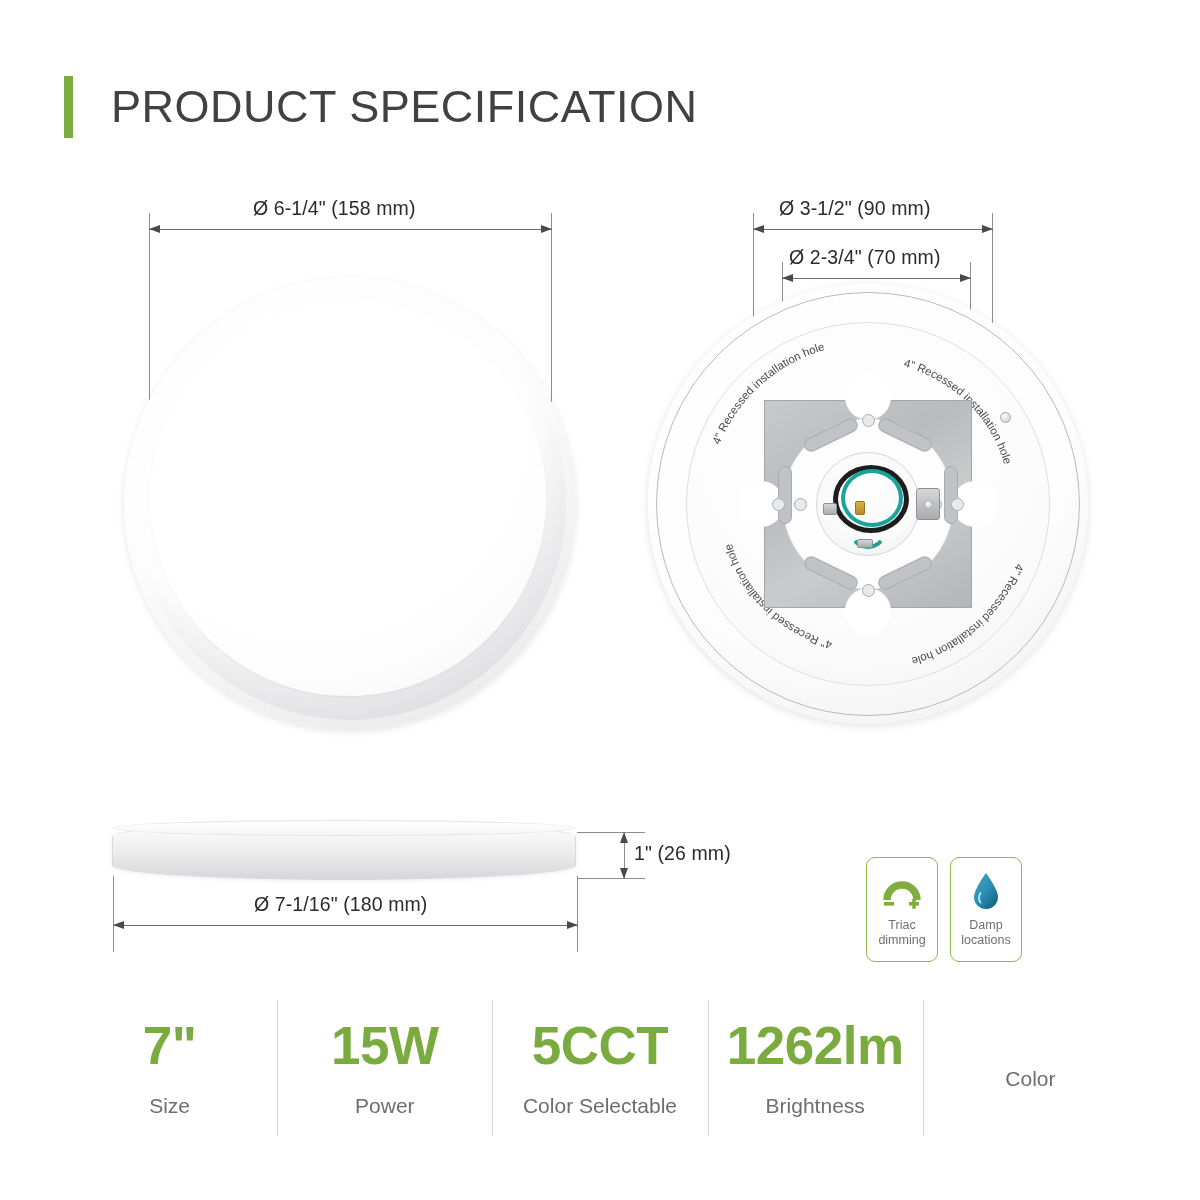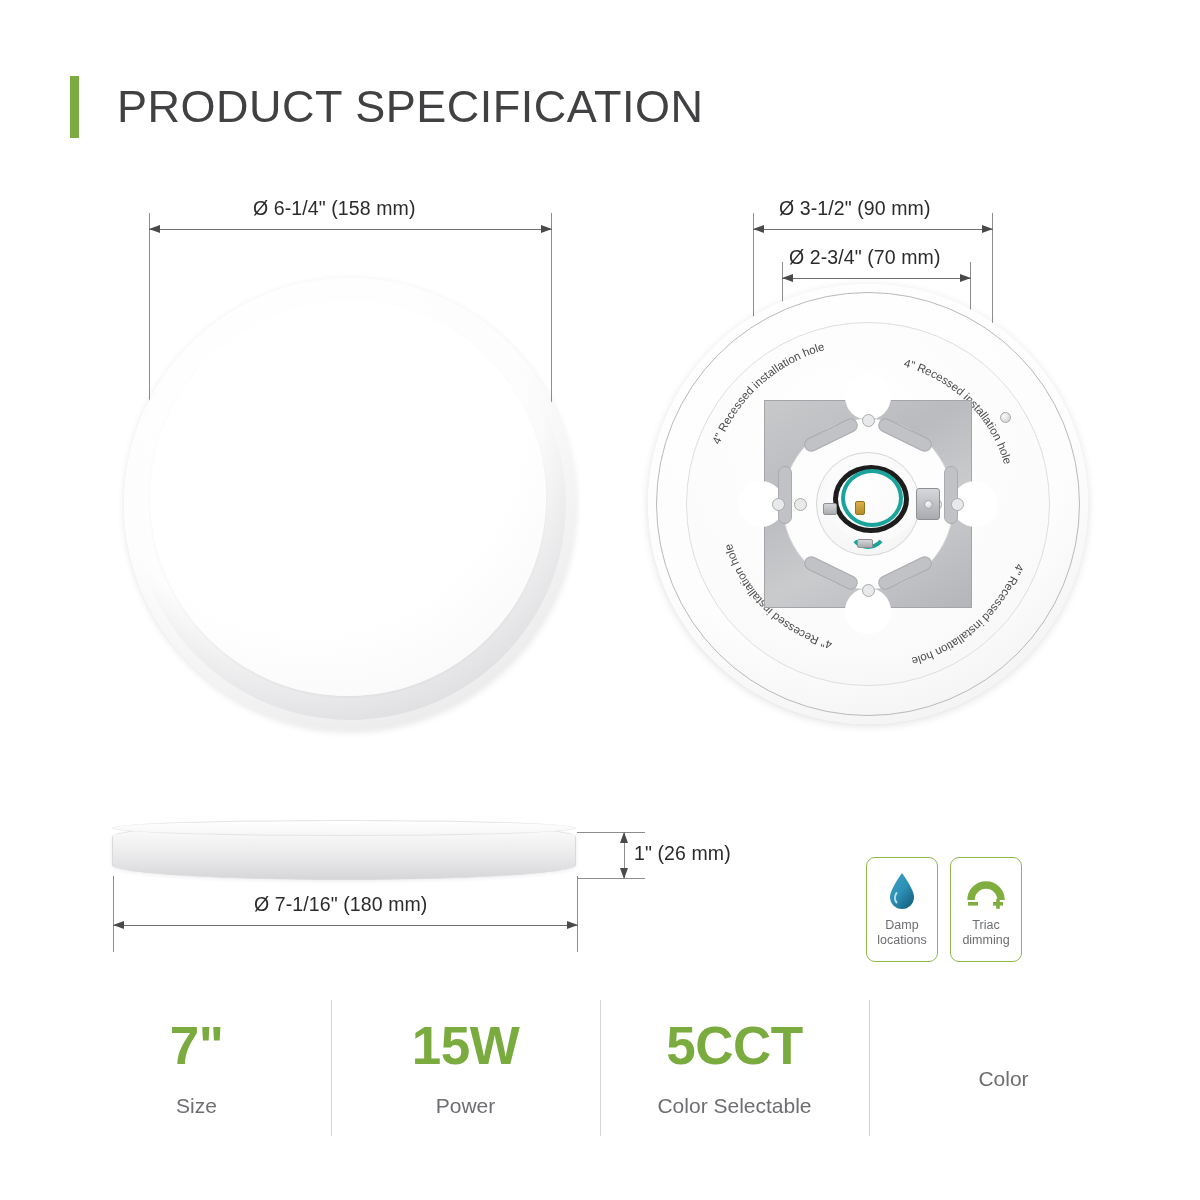--- a/index.html
+++ b/index.html
@@ -12,21 +12,21 @@
     height: 1200px;
     position: relative;
     font-family: "Liberation Sans", sans-serif;
     color: #414042;
     overflow: hidden;
   }
 
   
   #header {
     position: absolute;
-    left: 70px;
+    left: 64px;
     top: 76px;
     display: flex;
     align-items: center;
   }
   #accent-bar {
     width: 9px;
     height: 62px;
     background: #7CAB3F;
     flex: 0 0 auto;
   }
@@ -449,66 +449,70 @@
 <div class="arrow-u" style="left:620px; top:832px;"></div>
 <div class="arrow-d" style="left:620px; top:868px;"></div>
 
 <div id="side-view">
   <div id="side-disc"></div>
   <div id="side-top-ellipse"></div>
 </div>
 
 <div id="badges">
 
+
+  <div class="badge">
+    <div class="badge-icon">
+      <svg width="40" height="38" viewBox="0 0 40 38" aria-hidden="true">
+        <path d="M5 28 A 15 15 0 0 1 35 28" fill="none" stroke="#7FAE3F" stroke-width="7.5" stroke-linecap="butt"></path>
+        <rect x="2" y="30" width="10" height="3.6" fill="#7FAE3F"></rect>
+        <rect x="27" y="30" width="10" height="3.6" fill="#7FAE3F"></rect>
+        <rect x="30.2" y="26.8" width="3.6" height="10" fill="#7FAE3F"></rect>
+      </svg>
+    </div>
+    <div class="badge-label">
+      <div>Triac</div>
+      <div>dimming</div>
+    </div>
+  </div>
 
   <div class="badge">
     <div class="badge-icon">
       <svg width="30" height="40" viewBox="0 0 30 40" aria-hidden="true">
         <defs>
           <linearGradient id="dropgrad" x1="0" y1="0" x2="0.8" y2="1">
             <stop offset="0%" stop-color="#3FA3C4"></stop>
             <stop offset="55%" stop-color="#2C8FB5"></stop>
             <stop offset="100%" stop-color="#15627F"></stop>
           </linearGradient>
         </defs>
         <path d="M15 2 C15 2 3 18 3 26 A 12 12 0 0 0 27 26 C27 18 15 2 15 2 Z" fill="url(#dropgrad)"></path>
         <path d="M9.5 22 C7.5 25 7.5 29 9.5 31.5" fill="none" stroke="#bfe3ef" stroke-width="2" stroke-linecap="round"></path>
       </svg>
     </div>
     <div class="badge-label">
       <div>Damp</div>
       <div>locations</div>
     </div>
   </div>
-
-  <div class="badge">
-    <div class="badge-icon">
-      <svg width="40" height="38" viewBox="0 0 40 38" aria-hidden="true">
-        <path d="M5 28 A 15 15 0 0 1 35 28" fill="none" stroke="#7FAE3F" stroke-width="7.5" stroke-linecap="butt"></path>
-        <rect x="2" y="30" width="10" height="3.6" fill="#7FAE3F"></rect>
-        <rect x="27" y="30" width="10" height="3.6" fill="#7FAE3F"></rect>
-        <rect x="30.2" y="26.8" width="3.6" height="10" fill="#7FAE3F"></rect>
-      </svg>
-    </div>
-    <div class="badge-label">
-      <div>Triac</div>
-      <div>dimming</div>
-    </div>
-  </div>
 </div>
 
 <div id="spec-bar">
   <div class="spec-col">
     <div class="spec-value">7"</div>
     <div class="spec-name">Size</div>
   </div>
   <div class="spec-col">
     <div class="spec-value">15W</div>
     <div class="spec-name">Power</div>
   </div>
   <div class="spec-col">
     <div class="spec-value">5CCT</div>
     <div class="spec-name">Color Selectable</div>
   </div>
   <div class="spec-col">
+    <div class="spec-value">1262lm</div>
+    <div class="spec-name">Brightness</div>
+  </div>
+  <div class="spec-col">
     <div class="spec-name">Color</div>
   </div>
 </div>
 
 </body></html>

